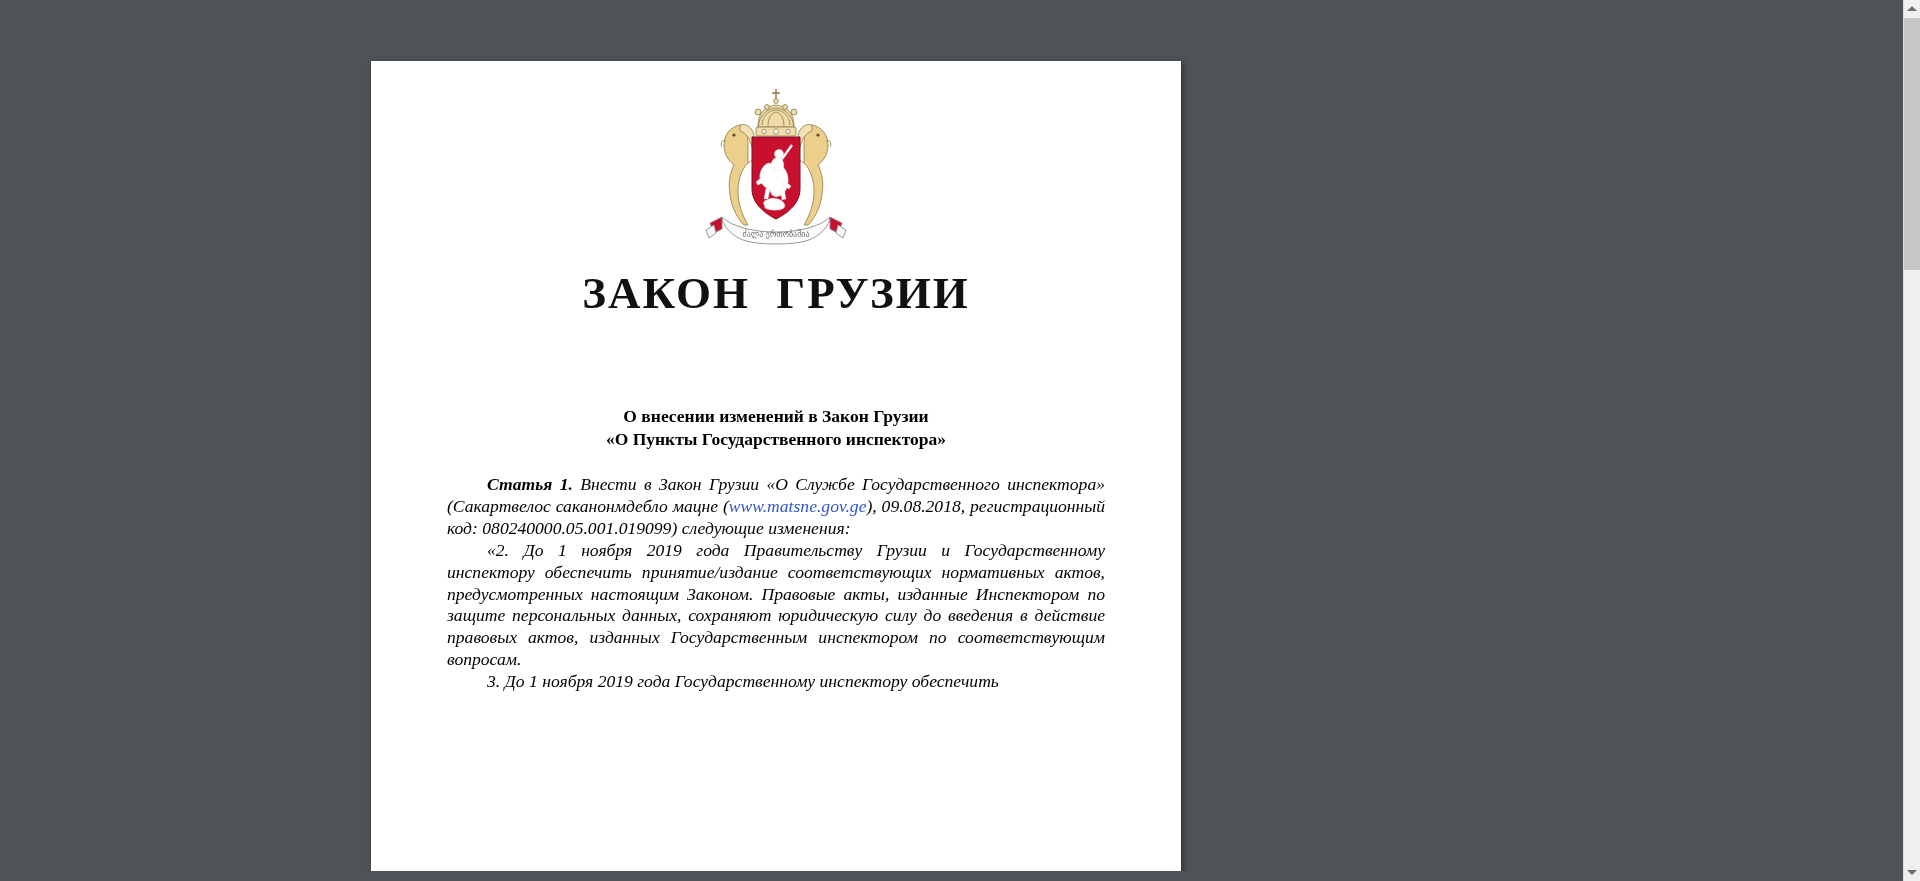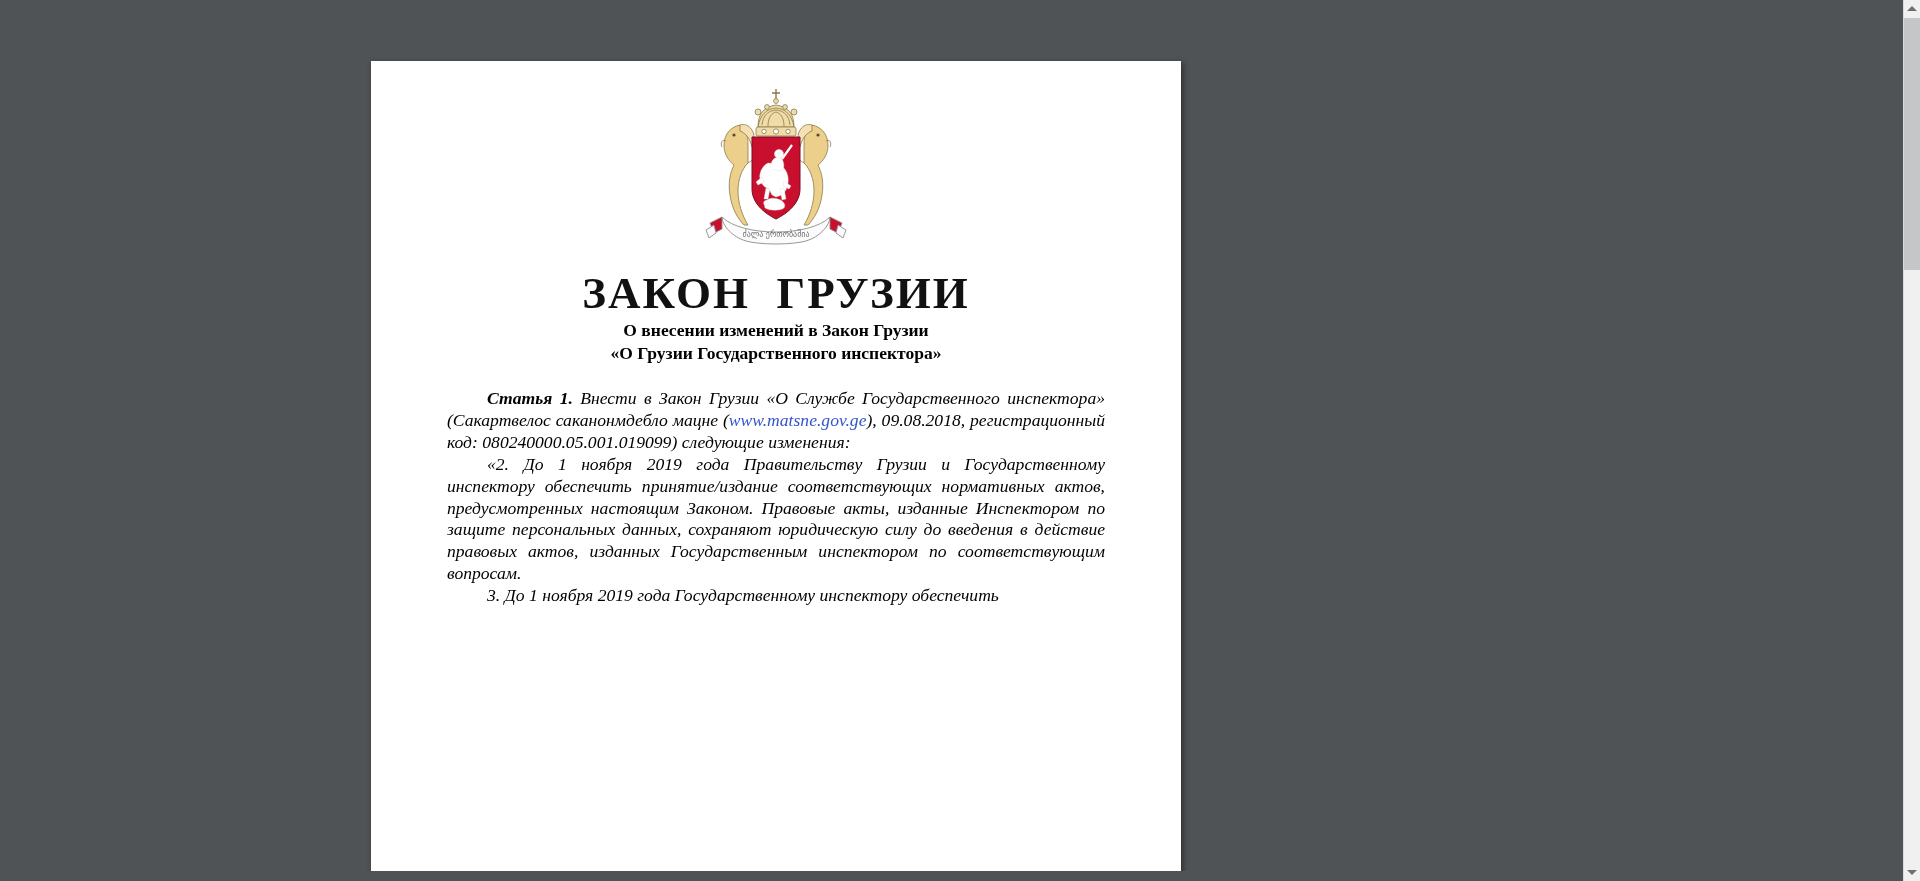--- a/index.html
+++ b/index.html
@@ -63,20 +63,21 @@
     font-weight: bold;
     letter-spacing: 2px;
     color: #111111;
     margin-top: 38px;
     line-height: 1.1;
     white-space: pre;
   }
 
   .subtitle-block {
     text-align: center;
+    margin-top: 86px;
     font-size: 17.5px;
     font-weight: bold;
     color: #000000;
     line-height: 1.36;
   }
   .subtitle-line { display: block; }
 
   
   .body-block {
     margin-top: 22px;
@@ -219,21 +220,21 @@
             <path d="M142 140 L150 145 L147 153 L140 148 Z" fill="#fbfbfb"></path>
           </g>
           <text x="80" y="152" font-size="8" fill="#6e6e6e" text-anchor="middle" font-family="DejaVu Sans, sans-serif">ძალა ერთობაშია</text>
         </svg>
       </div>
 
       <div class="doc-title">ЗАКОН  ГРУЗИИ</div>
 
       <div class="subtitle-block">
         <span class="subtitle-line">О внесении изменений в Закон Грузии</span>
-        <span class="subtitle-line">«О Грузии Государственного инспектора»</span>
+        <span class="subtitle-line">«О Пункты Государственного инспектора»</span>
       </div>
 
       <div class="body-block">
 
         <p class="para">
           <span class="lead">Статья 1.</span><span> Внести в Закон Грузии «О Службе Государственного инспектора» (Сакартвелос саканонмдебло мацне (</span><a href="#" class="doc-link">www.matsne.gov.ge</a><span>), 09.08.2018, регистрационный код: 080240000.05.001.019099) следующие изменения:</span>
         </p>
 
 
         <p class="para">«2. До 1 ноября 2019 года Правительству Грузии и Государственному инспектору обеспечить принятие/издание соответствующих нормативных актов, предусмотренных настоящим Законом. Правовые акты, изданные Инспектором по защите персональных данных, сохраняют юридическую силу до введения в действие правовых актов, изданных Государственным инспектором по соответствующим вопросам.</p>

